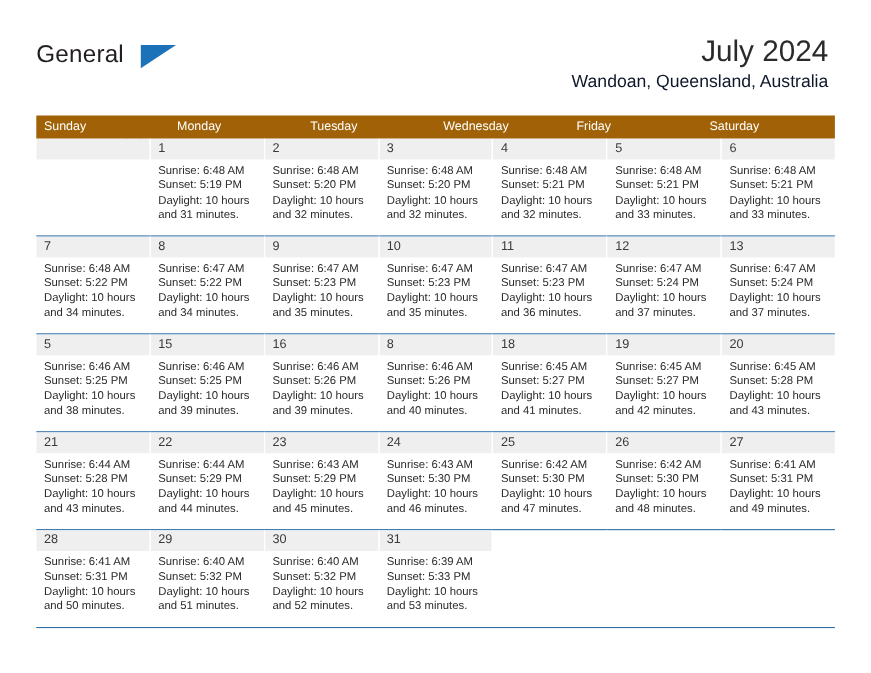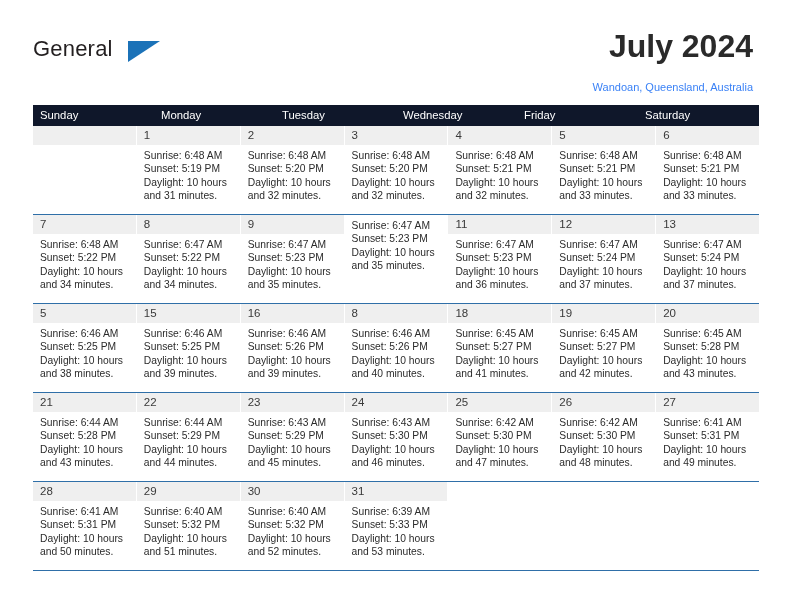--- a/index.html
+++ b/index.html
@@ -66,44 +66,44 @@
     border-bottom: 21px solid transparent;
   }
 
   .title-block {
     position: absolute;
     right: 39px;
     top: 30px;
     text-align: right;
   }
   .cal-title {
-    font-size: 32px;
+    font-size: 27px;
     color: #2a2a2a;
     line-height: 32px;
     white-space: nowrap;
-    font-weight: bold;
+    font-weight: normal;
   }
   .cal-subtitle {
-    font-size: 11px;
-    color: #3b82f6;
+    font-size: 16px;
+    color: #0f172a;
     line-height: 20px;
-    margin-top: 15px;
+    margin-top: 3px;
     white-space: nowrap;
   }
 
   
   .calendar {
     position: absolute;
     left: 33px;
     top: 105px;
     width: 726px;
   }
   .dow-row {
     display: flex;
-    background: #0f172a;
+    background: #a16207;
     height: 21px;
   }
   .dow {
     flex: 1 1 0;
     color: #ffffff;
     font-size: 11.3px;
     line-height: 21px;
     padding-left: 7px;
     box-sizing: border-box;
     overflow: hidden;
@@ -283,20 +283,23 @@
               <div class="daynum">9</div>
             </div>
             <div class="cell-body">
               <div class="cell-line">Sunrise: 6:47 AM</div>
               <div class="cell-line">Sunset: 5:23 PM</div>
               <div class="cell-line">Daylight: 10 hours</div>
               <div class="cell-line">and 35 minutes.</div>
             </div>
           </div>
           <div class="cell">
+            <div class="daynum-bar">
+              <div class="daynum">10</div>
+            </div>
             <div class="cell-body">
               <div class="cell-line">Sunrise: 6:47 AM</div>
               <div class="cell-line">Sunset: 5:23 PM</div>
               <div class="cell-line">Daylight: 10 hours</div>
               <div class="cell-line">and 35 minutes.</div>
             </div>
           </div>
           <div class="cell">
             <div class="daynum-bar">
               <div class="daynum">11</div>

